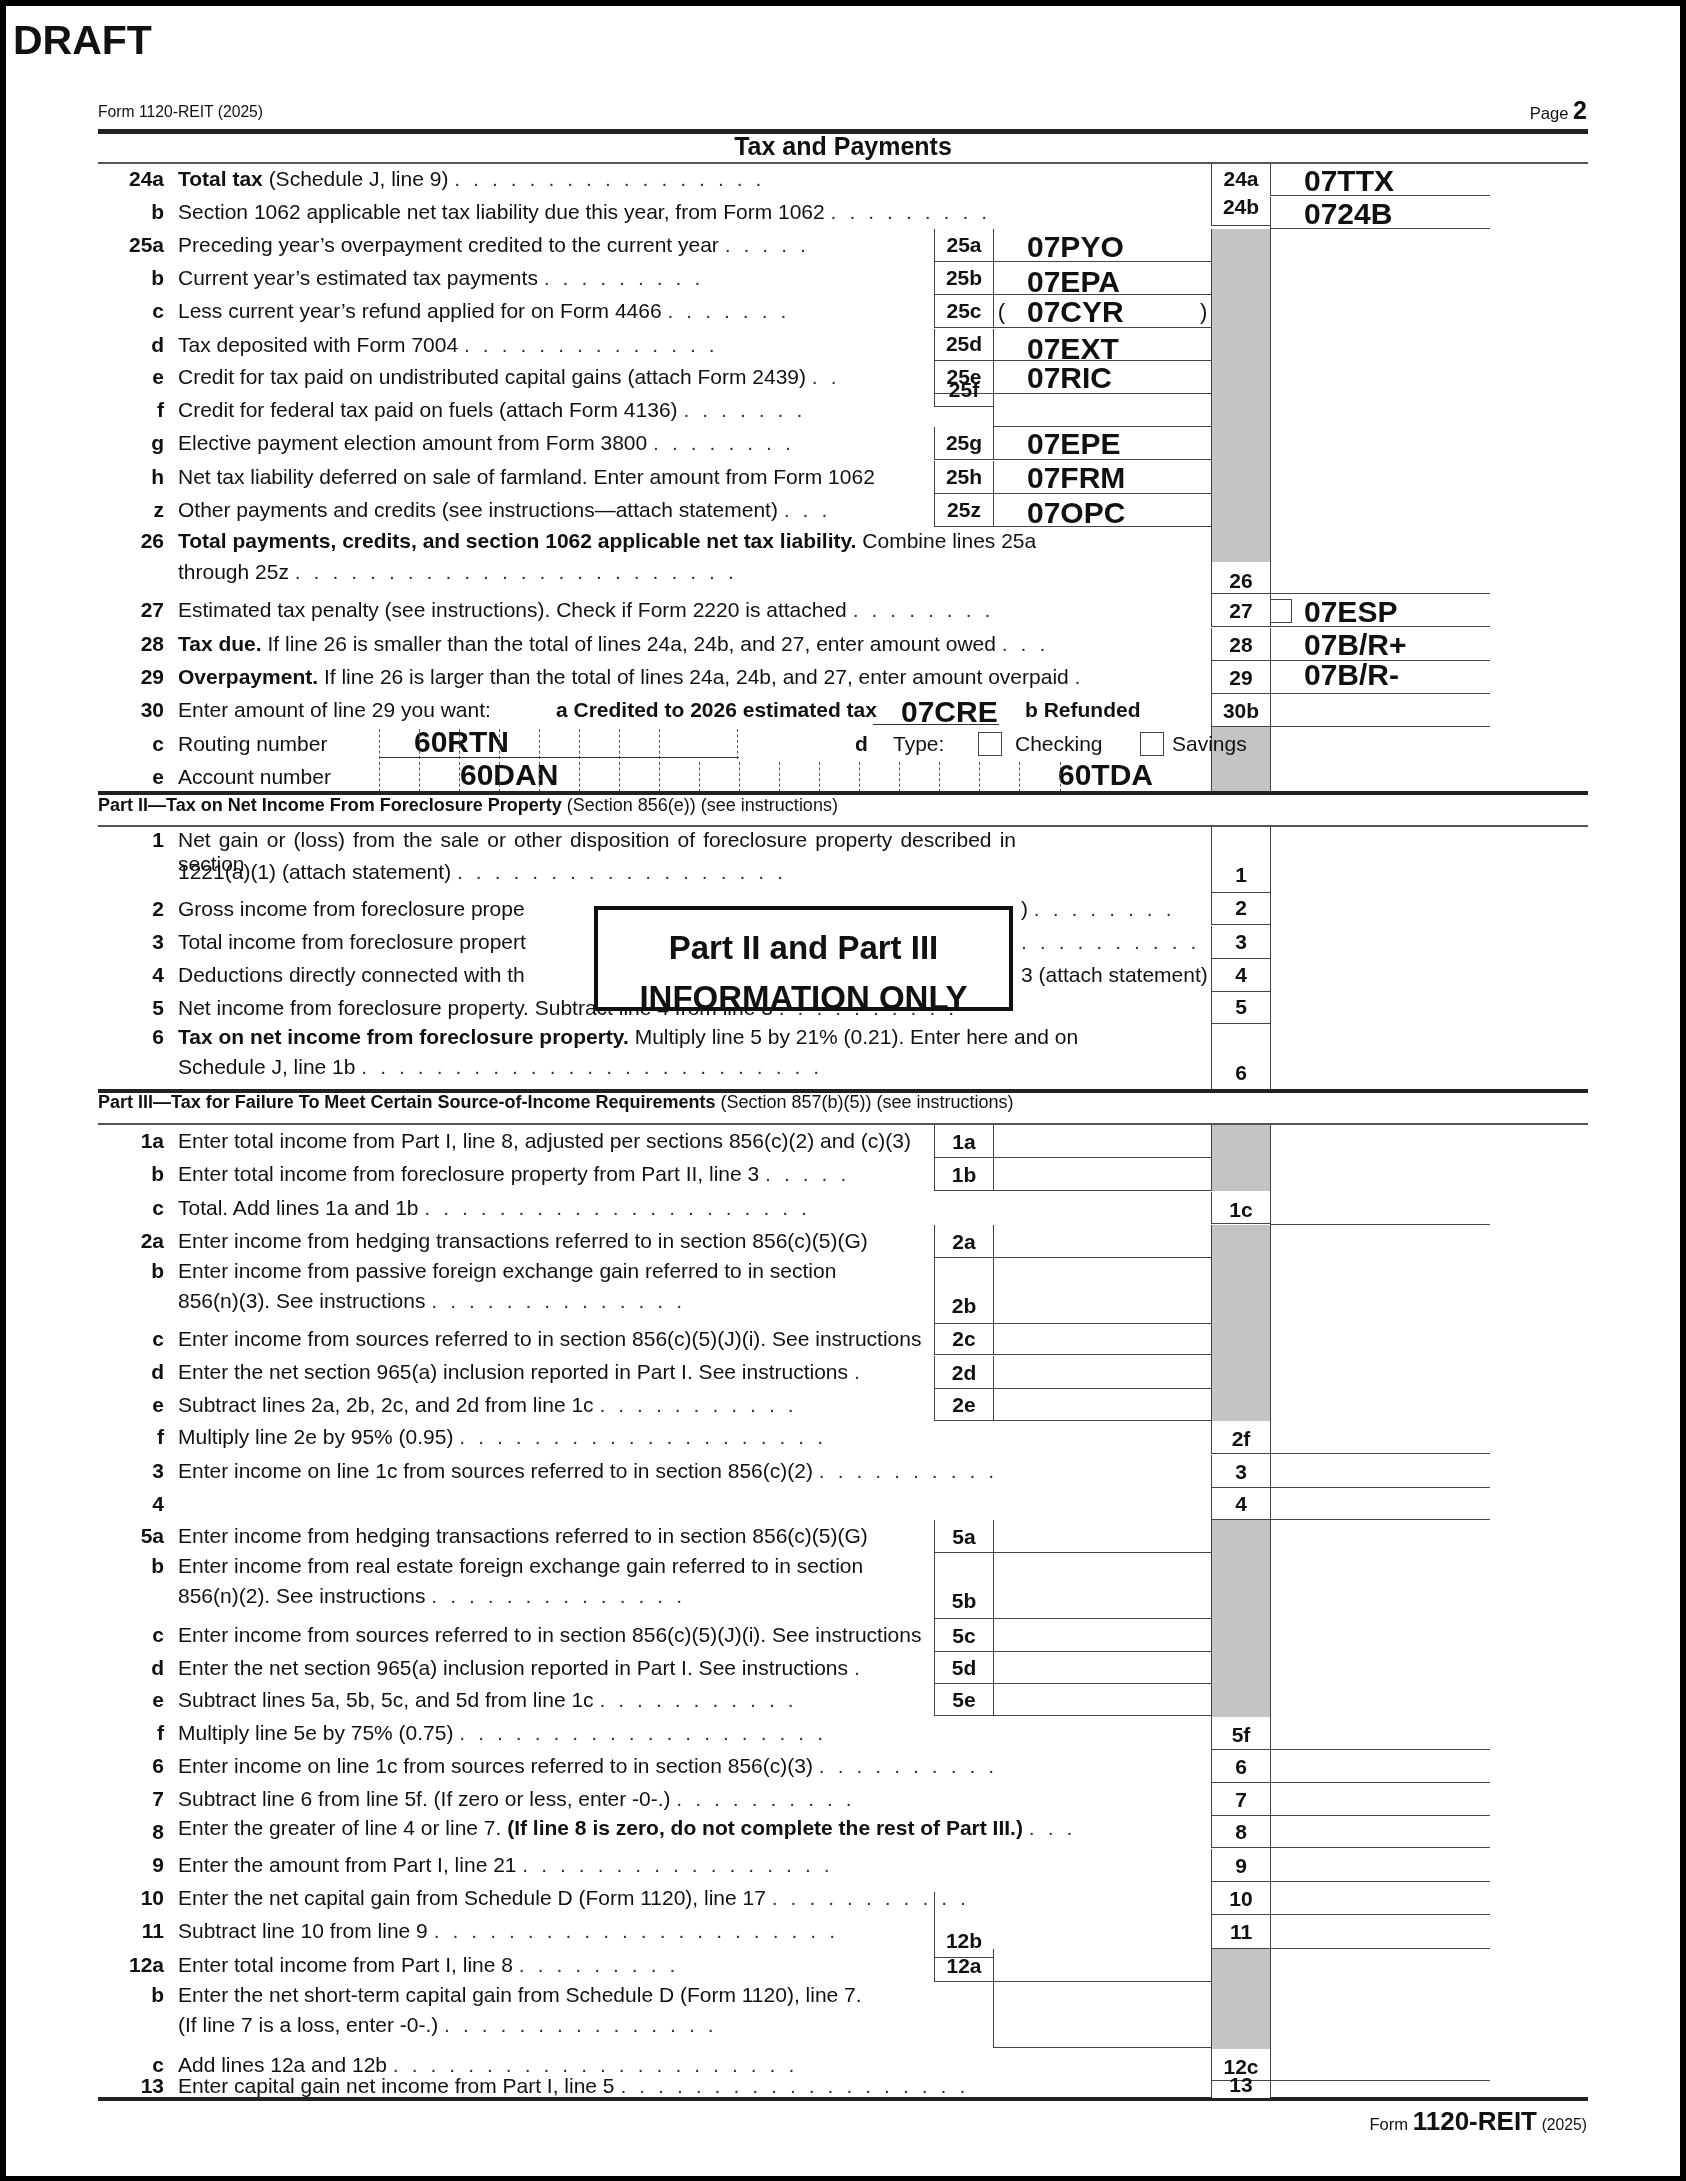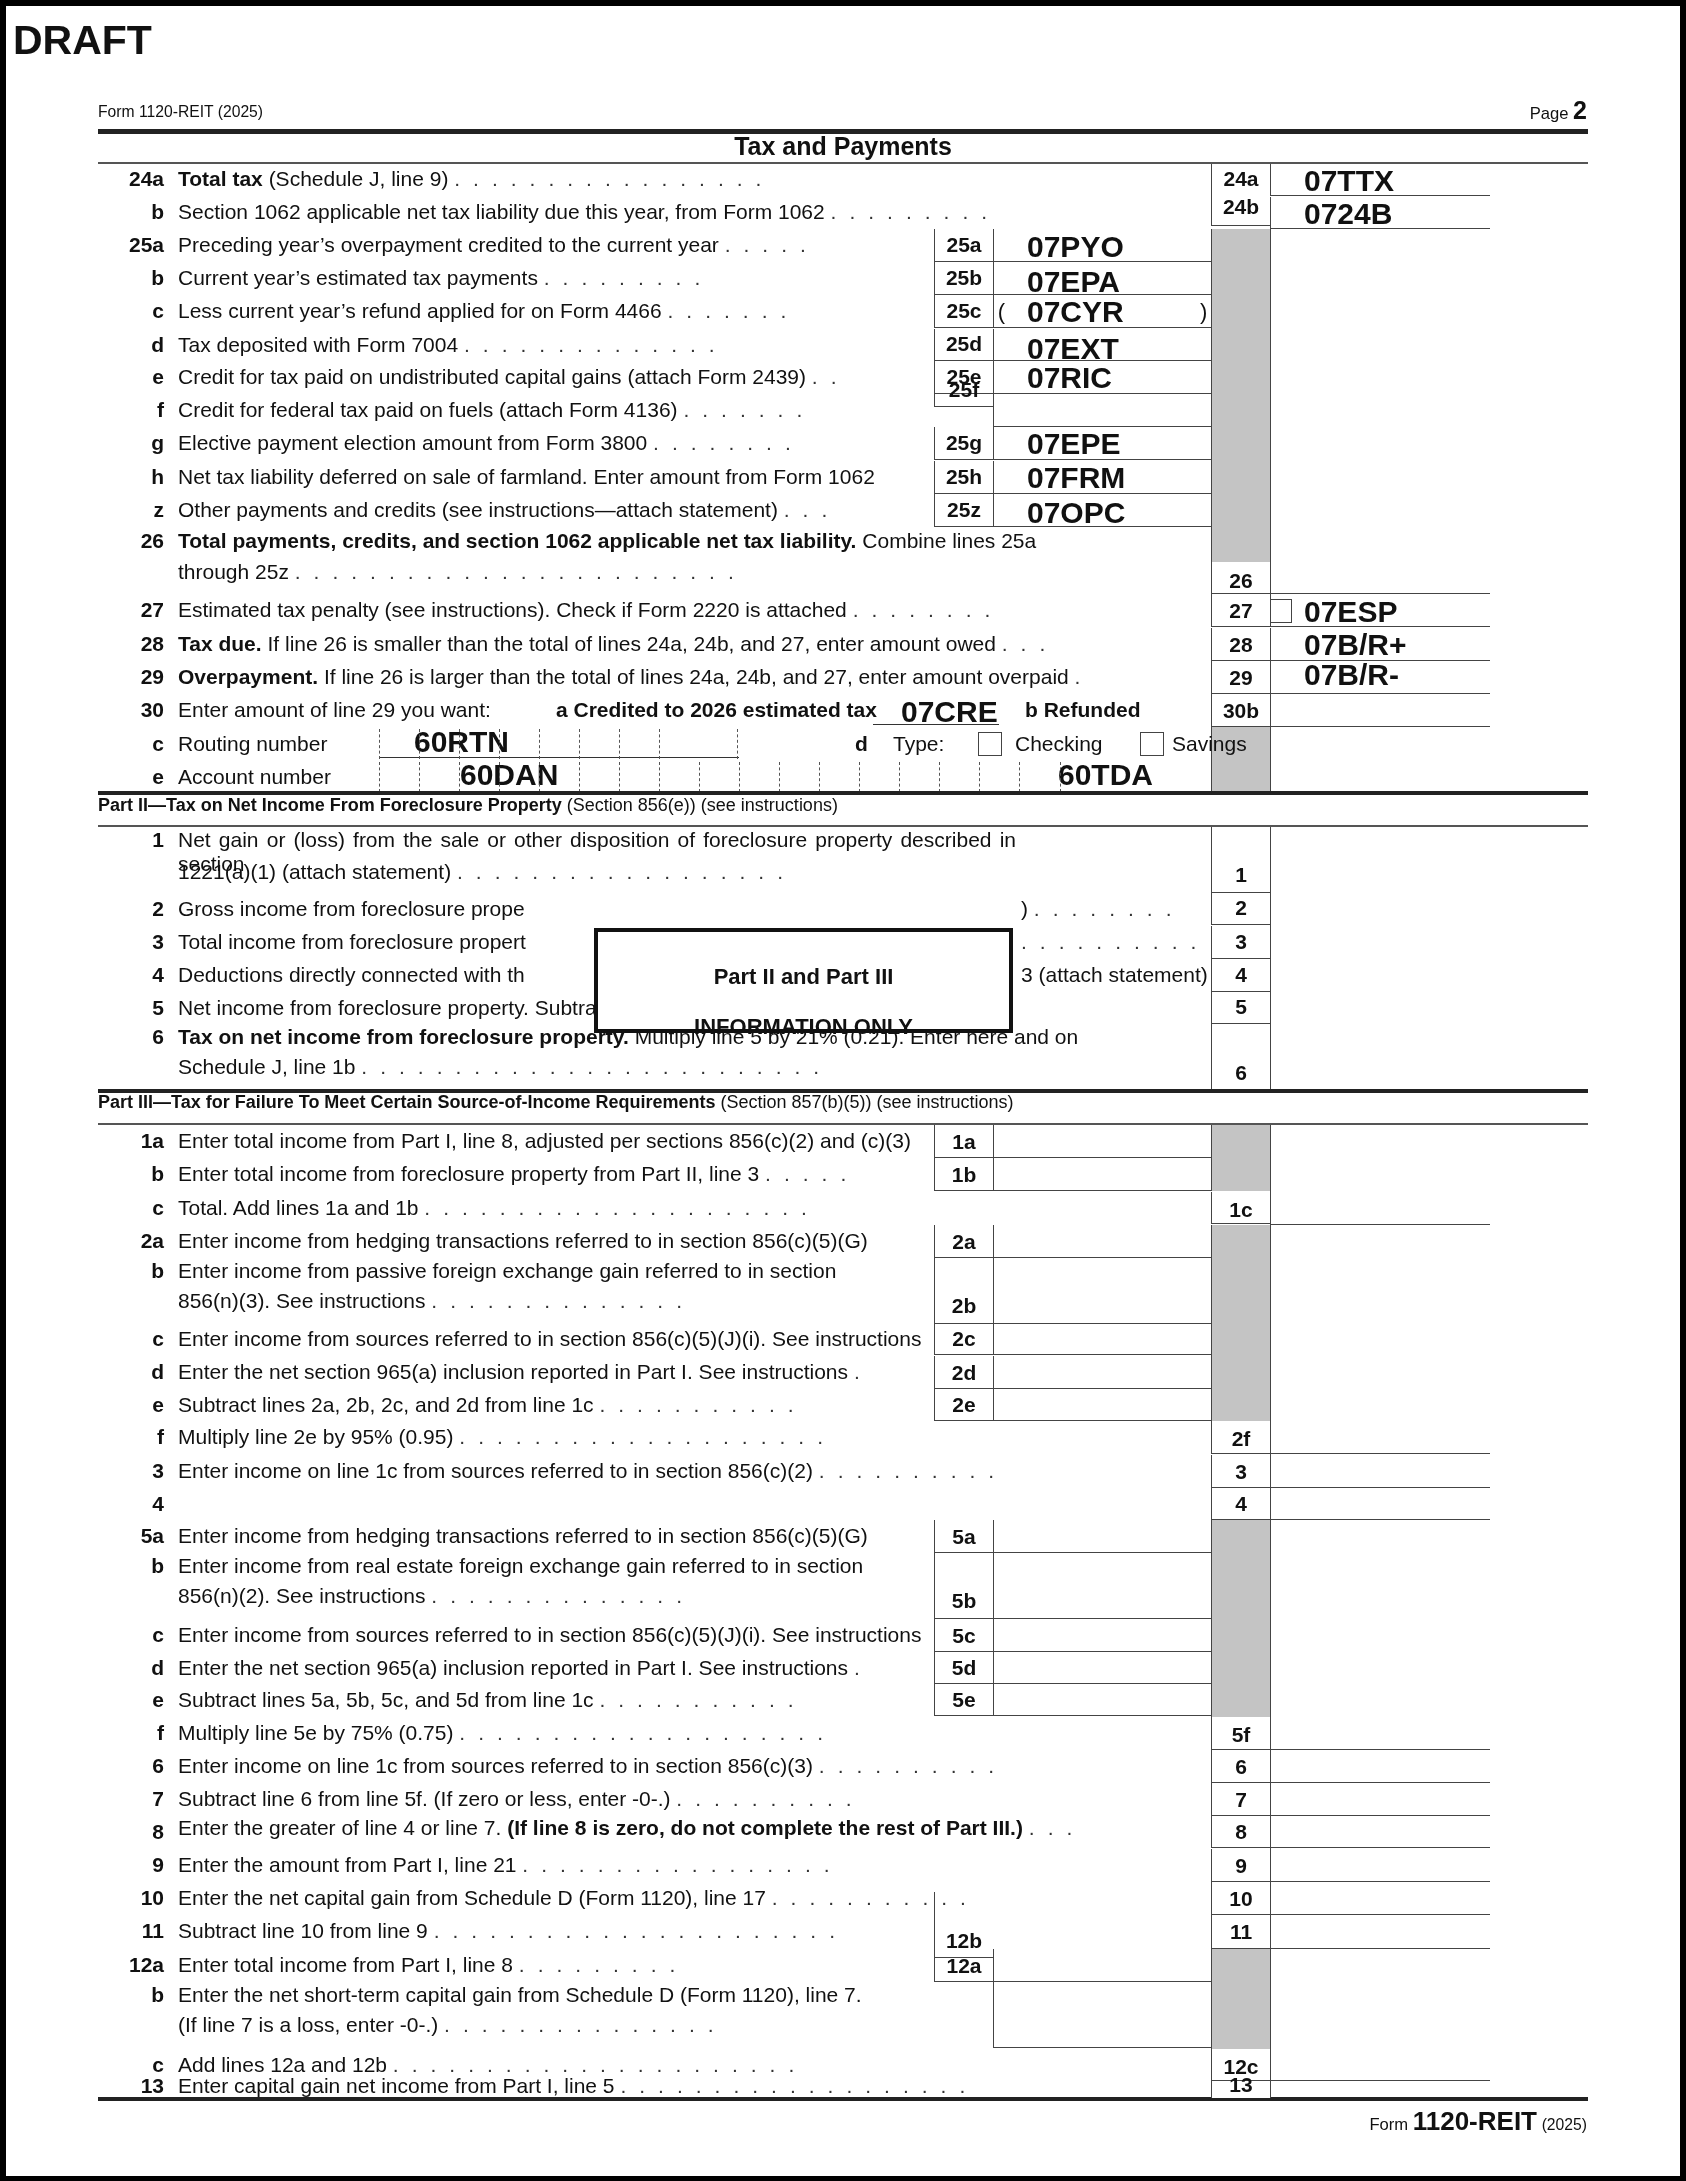--- a/index.html
+++ b/index.html
@@ -30,22 +30,22 @@
           box-sizing:border-box; font-size:30px; font-weight:bold; padding-left:33px; white-space:nowrap; }
   .rbox { position:absolute; left:1211px; width:59px; border-left:1.8px solid #444; border-bottom:1.8px solid #444;
           box-sizing:border-box; font-weight:bold; font-size:21px; text-align:center; background:#fff; }
   .rval { position:absolute; left:1270px; width:220px; border-left:1.8px solid #444; border-bottom:1.8px solid #444;
           box-sizing:border-box; font-size:30px; font-weight:bold; padding-left:33px; white-space:nowrap; }
   .shade { position:absolute; left:1211px; width:59px; background:#c4c4c4; border-left:1.8px solid #444; box-sizing:border-box; }
   .rcol { position:absolute; left:1270px; width:220px; border-left:1.8px solid #444; box-sizing:border-box; }
 
   .chk { display:inline-block; width:22px; height:22px; border:1.4px solid #444; vertical-align:-3.7px; background:#fff; }
   .dash { position:absolute; width:0; border-left:1.4px dashed #555; }
-  .notice { position:absolute; left:594px; top:928px; width:419px; height:105px; border:4.6px solid #111; background:#fff;
-            box-sizing:border-box; text-align:center; font-weight:bold; font-size:22px; line-height:50px; padding-top:20px; }
+  .notice { position:absolute; left:594px; top:906px; width:419px; height:105px; border:4.6px solid #111; background:#fff;
+            box-sizing:border-box; text-align:center; font-weight:bold; font-size:33px; line-height:50px; padding-top:13px; }
   .foot { position:absolute; right:99px; top:2097px; font-size:16.6px; }
   .foot b { font-size:26px; }
   .foot small { font-size:15.7px; }
 </style>
 </head>
 <body>
 
 <div class="frame"></div>
 <div class="draft">DRAFT</div>
 

